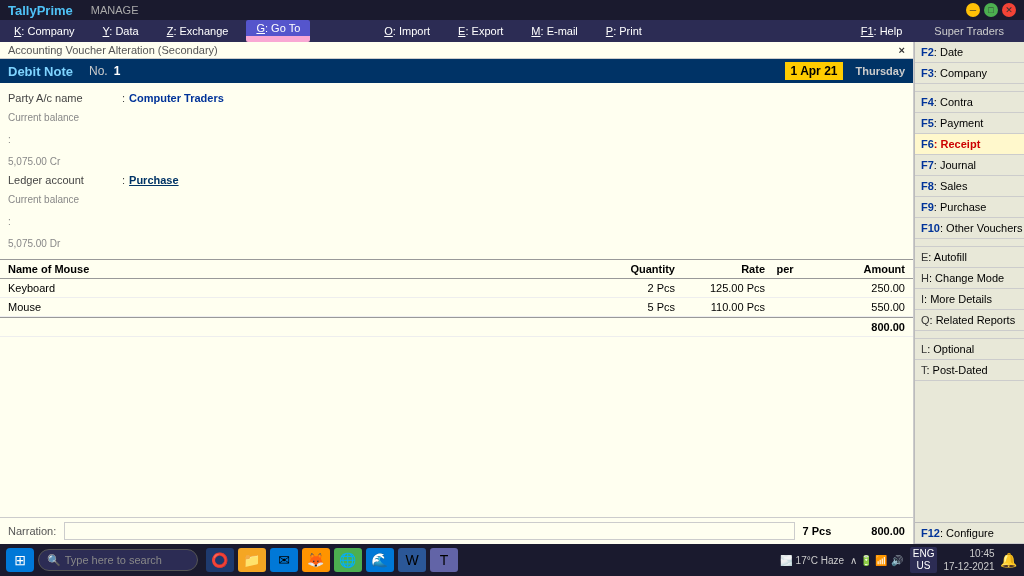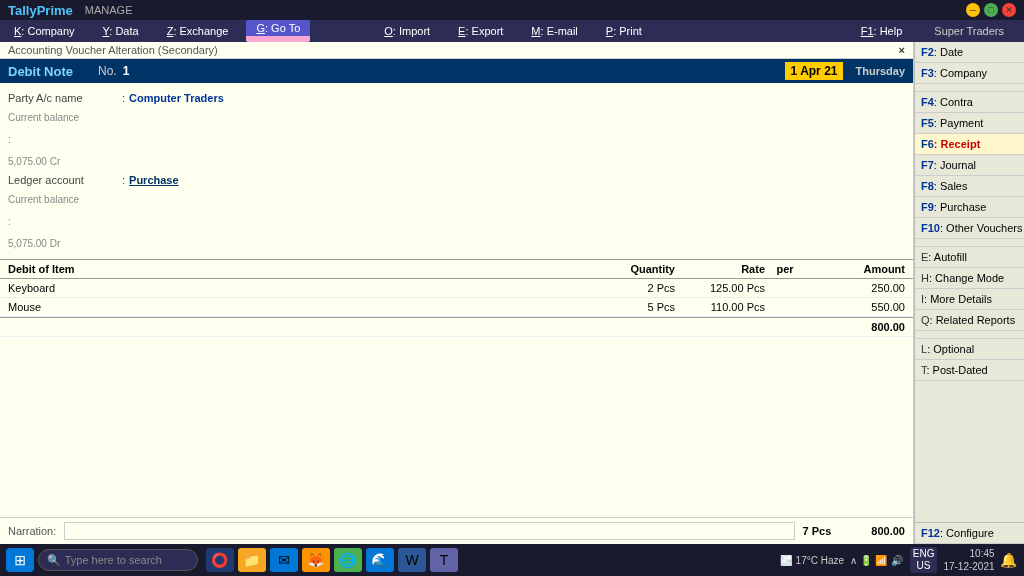--- a/index.html
+++ b/index.html
@@ -8,21 +8,21 @@
     
     .title-bar {
       background: #1a1a2e;
       height: 20px;
       display: flex;
       align-items: center;
       justify-content: space-between;
       padding: 0 8px;
       color: #fff;
     }
-    .title-bar-left { display: flex; align-items: center; gap: 12px; font-size: 11px; }
+    .title-bar-left { display: flex; align-items: center; gap: 18px; font-size: 11px; }
     .title-bar-brand { color: #4fc3f7; font-weight: bold; font-size: 13px; }
     .title-bar-controls { display: flex; gap: 4px; }
     .title-bar-btn { width: 14px; height: 14px; border-radius: 50%; cursor: pointer; display: flex; align-items: center; justify-content: center; font-size: 9px; color: #333; }
     .btn-min { background: #ffc107; }
     .btn-max { background: #4caf50; }
     .btn-close { background: #f44336; }
 
     
     .menu-bar {
       background: #2c2c54;
@@ -80,21 +80,21 @@
 
     
     .voucher-header {
       background: #003366;
       color: #fff;
       padding: 3px 8px;
       font-size: 12px;
       font-weight: bold;
       display: flex;
       align-items: center;
-      gap: 25px;
+      gap: 16px;
     }
     .voucher-no { display: flex; align-items: center; gap: 6px; font-size: 12px; }
     .voucher-no-val { font-weight: bold; }
     .date-box {
       margin-left: auto;
       background: #ffcc00;
       color: #000;
       padding: 2px 6px;
       font-weight: bold;
       font-size: 12px;
@@ -319,21 +319,21 @@
       </div>
       <div class="balance-row">
         <span class="balance-label">Current balance</span>
         <span class="party-colon" style="color:#888;font-size:10px;">:</span>
         <span class="balance-val">5,075.00 Dr</span>
       </div>
     </div>
 
     <div class="items-table">
       <div class="table-header">
-        <span>Debit of Item</span>
+        <span>Name of Mouse</span>
         <span class="col-right">Quantity</span>
         <span class="col-right">Rate</span>
         <span style="text-align:center;">per</span>
         <span class="col-right">Amount</span>
       </div>
       <div class="table-body">
 
         <div class="table-row">
           <span class="item-name">Keyboard</span>
           <span class="col-right">2 Pcs</span>

